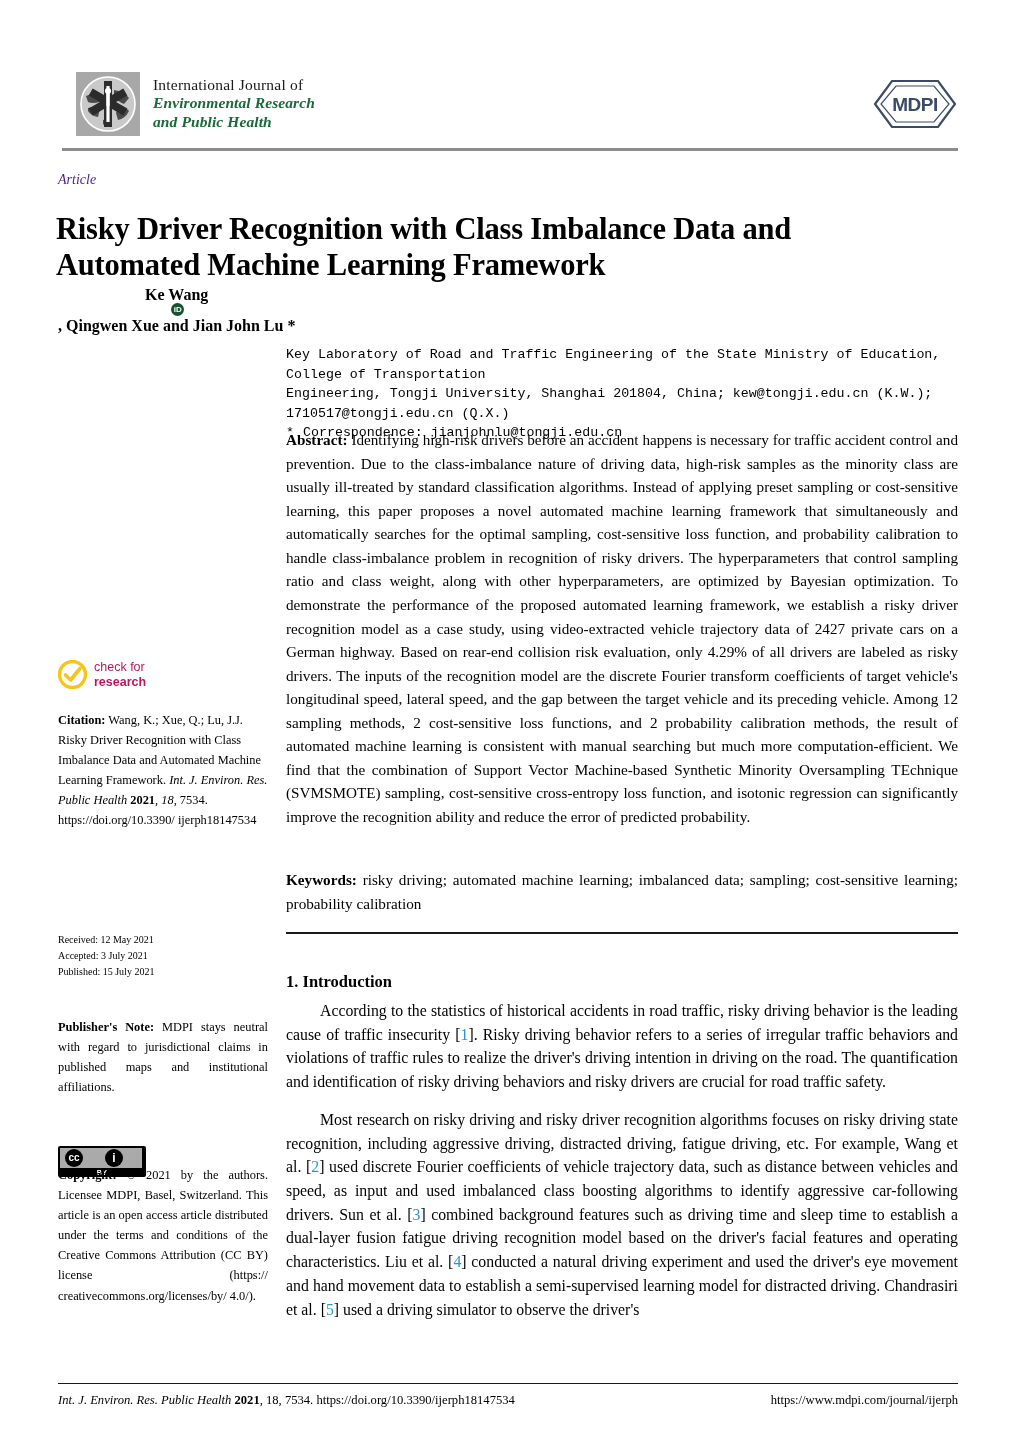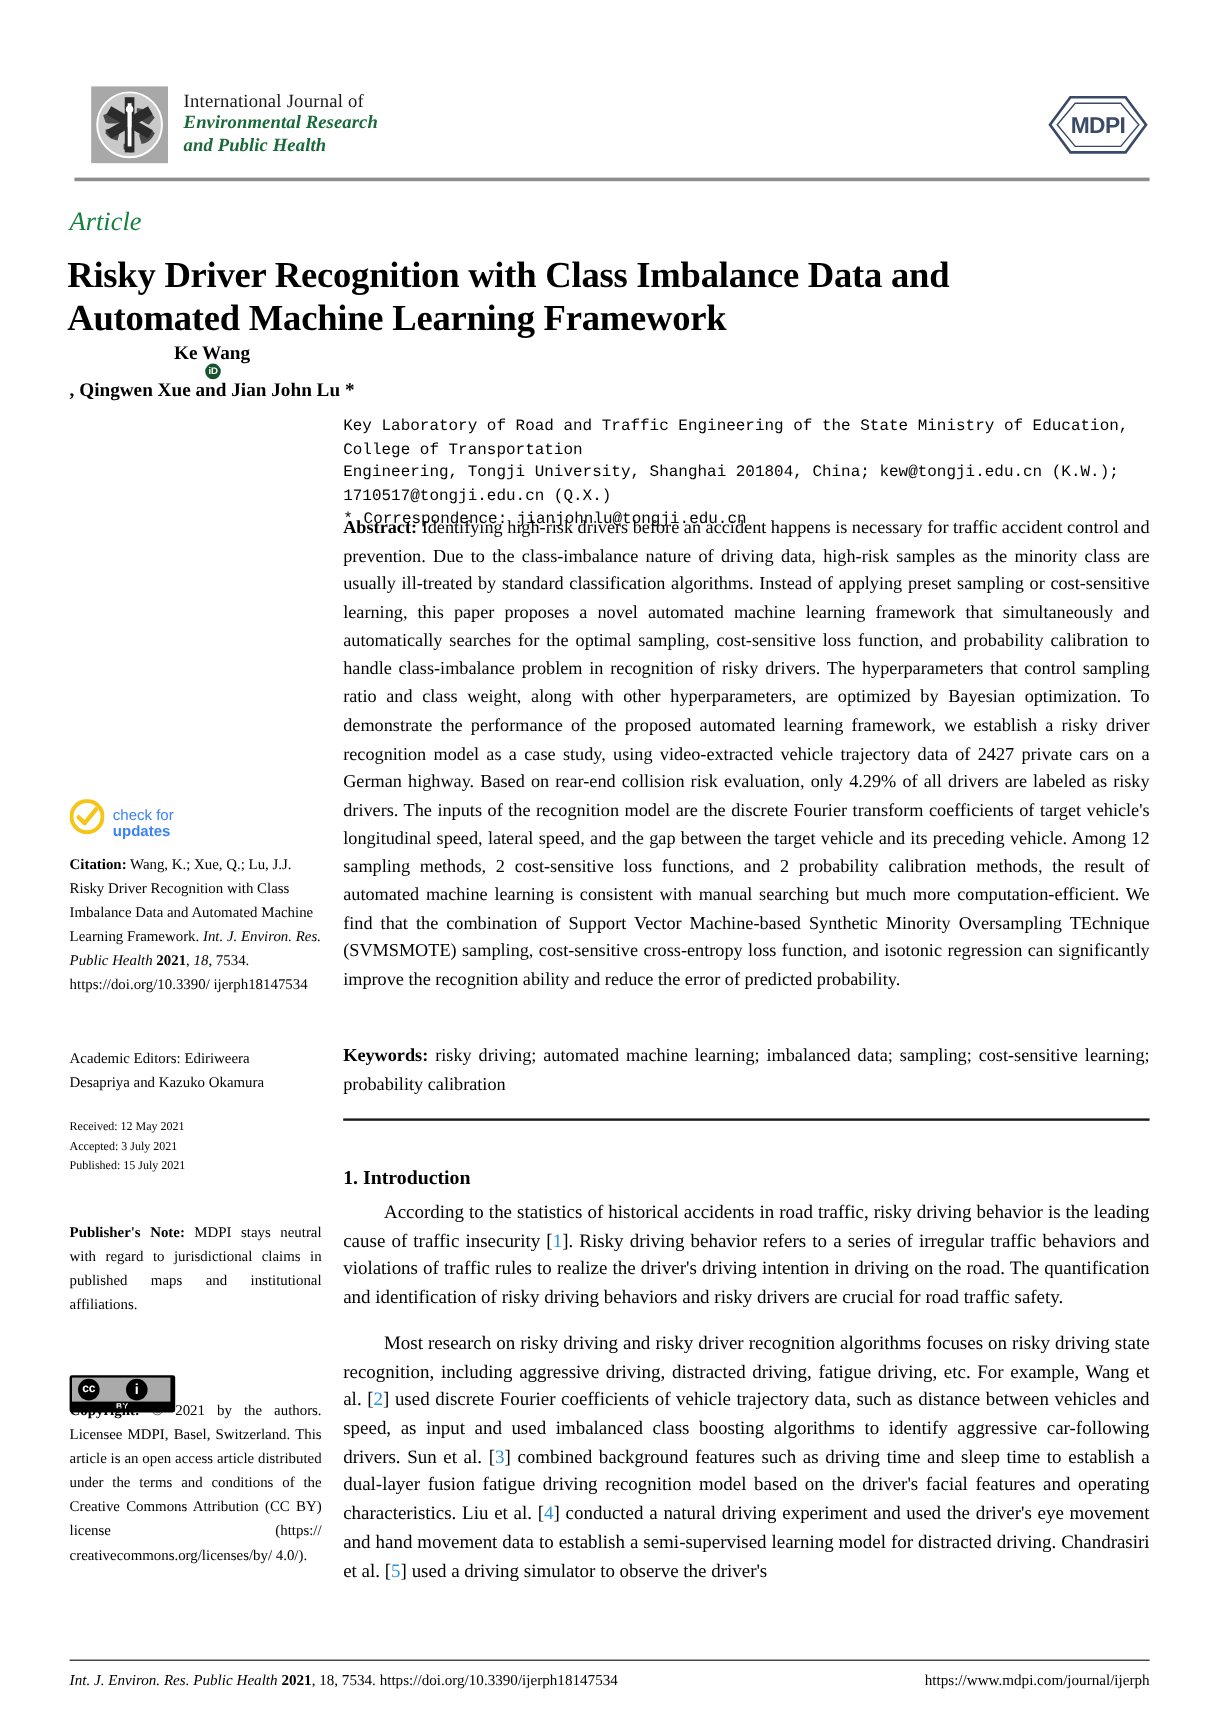--- a/index.html
+++ b/index.html
@@ -49,21 +49,21 @@
     width: 86px; height: 52px;
   }
   .masthead-rule {
     position: absolute; left: 62px; top: 148px;
     width: 896px; height: 3px; background: #8d8d8d;
   }
 
   
   .article-kind {
     position: absolute; left: 58px; top: 172px;
-    font-style: italic; font-size: 22px; color: #15803d;
+    font-style: italic; font-size: 14px; color: #4c1d95;
     font-family: "Liberation Serif", serif;
   }
   .paper-title {
     position: absolute; left: 56px; top: 192px;
     width: 830px;
     font-size: 30.5px; font-weight: bold; line-height: 1.18;
     letter-spacing: -0.2px;
     font-family: "Liberation Serif", serif;
   }
   .authors {
@@ -132,21 +132,21 @@
     font-family: "Liberation Serif", serif;
   }
 
   .check-updates {
     top: 660px;
     display: flex; align-items: center; gap: 7px;
   }
   .cu-icon { width: 29px; height: 29px; flex: 0 0 auto; }
   .cu-text {
     font-family: "Liberation Sans", sans-serif;
-    font-size: 12.5px; line-height: 1.15; color: #3b82f6; margin-top: 12px;
+    font-size: 12.5px; line-height: 1.15; color: #be185d;
   }
   .cu-text .b { font-weight: bold; }
 
   .citation {
     top: 710px;
     font-size: 12.4px; line-height: 1.62;
     font-family: "Liberation Serif", serif;
   }
   .citation b { font-weight: bold; }
   .citation i { font-style: italic; }
@@ -297,30 +297,26 @@
 
   <div class="lcol check-updates">
     <span class="cu-icon">
       <svg width="29" height="29" viewBox="0 0 29 29" aria-hidden="true">
         <circle cx="14.5" cy="14.5" r="13" fill="none" stroke="#f5c518" stroke-width="3.4"></circle>
         <path d="M7.5 15 L12.6 20 L22 8.5" fill="none" stroke="#f5c518" stroke-width="3.6" stroke-linecap="round" stroke-linejoin="round"></path>
       </svg>
     </span>
     <span class="cu-text">
       <span>check for</span><br>
-      <span class="b">updates</span>
+      <span class="b">research</span>
     </span>
   </div>
 
   <div class="lcol citation"><b>Citation:</b><span> Wang, K.; Xue, Q.; Lu, J.J. Risky Driver Recognition with Class Imbalance Data and Automated Machine Learning Framework. </span><i>Int. J. Environ. Res. Public Health</i><span> </span><b>2021</b><span>, </span><i>18</i><span>, 7534. https://doi.org/10.3390/ ijerph18147534</span></div>
 
-  <div class="lcol editors">
-    <div>Academic Editors: Ediriweera</div>
-    <div>Desapriya and Kazuko Okamura</div>
-  </div>
 
   <div class="lcol dates">
     <div>Received: 12 May 2021</div>
     <div>Accepted: 3 July 2021</div>
     <div>Published: 15 July 2021</div>
   </div>
 
   <div class="lcol pubnote"><b>Publisher's Note:</b><span> MDPI stays neutral with regard to jurisdictional claims in published maps and institutional affiliations.</span></div>
 
   <div class="cc-badge">

